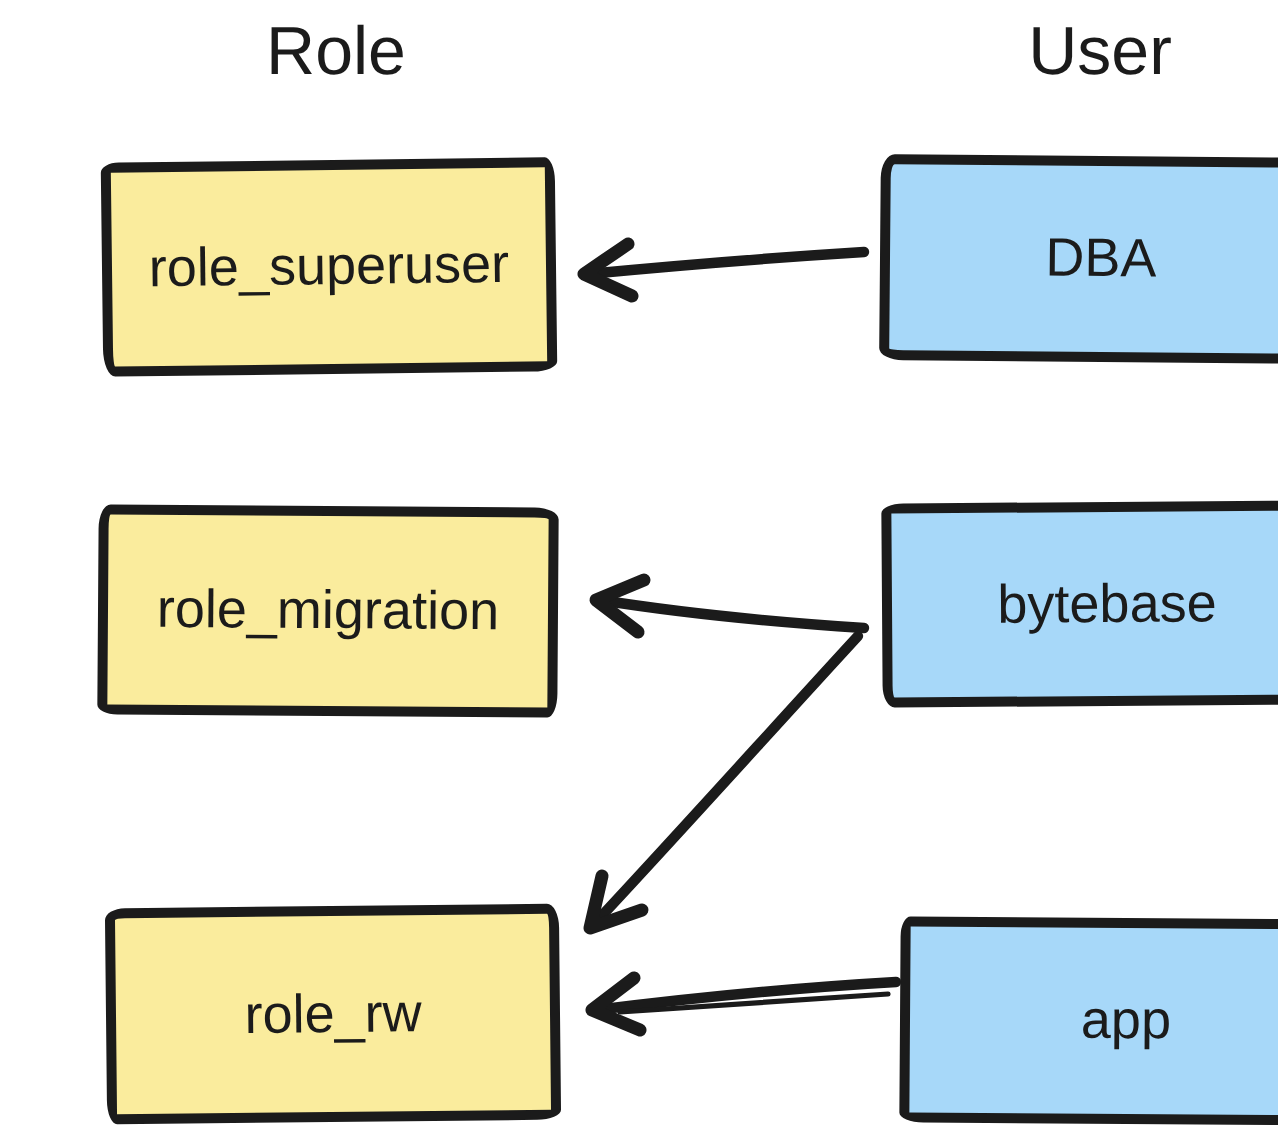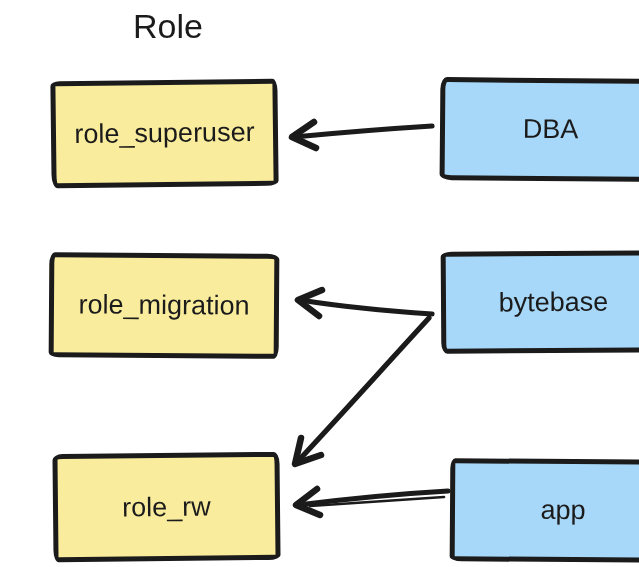--- a/index.html
+++ b/index.html
@@ -90,20 +90,21 @@
   svg.arrows .shaft-echo { stroke-width: 2.6px; }
   svg.arrows .head { stroke-width: 6.5px; }
 </style>
 </head>
 <body>
 
 <div class="canvas">
 
   <div class="col-header header-role">Role</div>
 
+  <div class="col-header header-user">User</div>
 
   <div class="node role n-role-superuser">
     <span>role_superuser</span>
   </div>
 
   <div class="node role n-role-migration">
     <span>role_migration</span>
   </div>
 
   <div class="node role n-role-rw">

